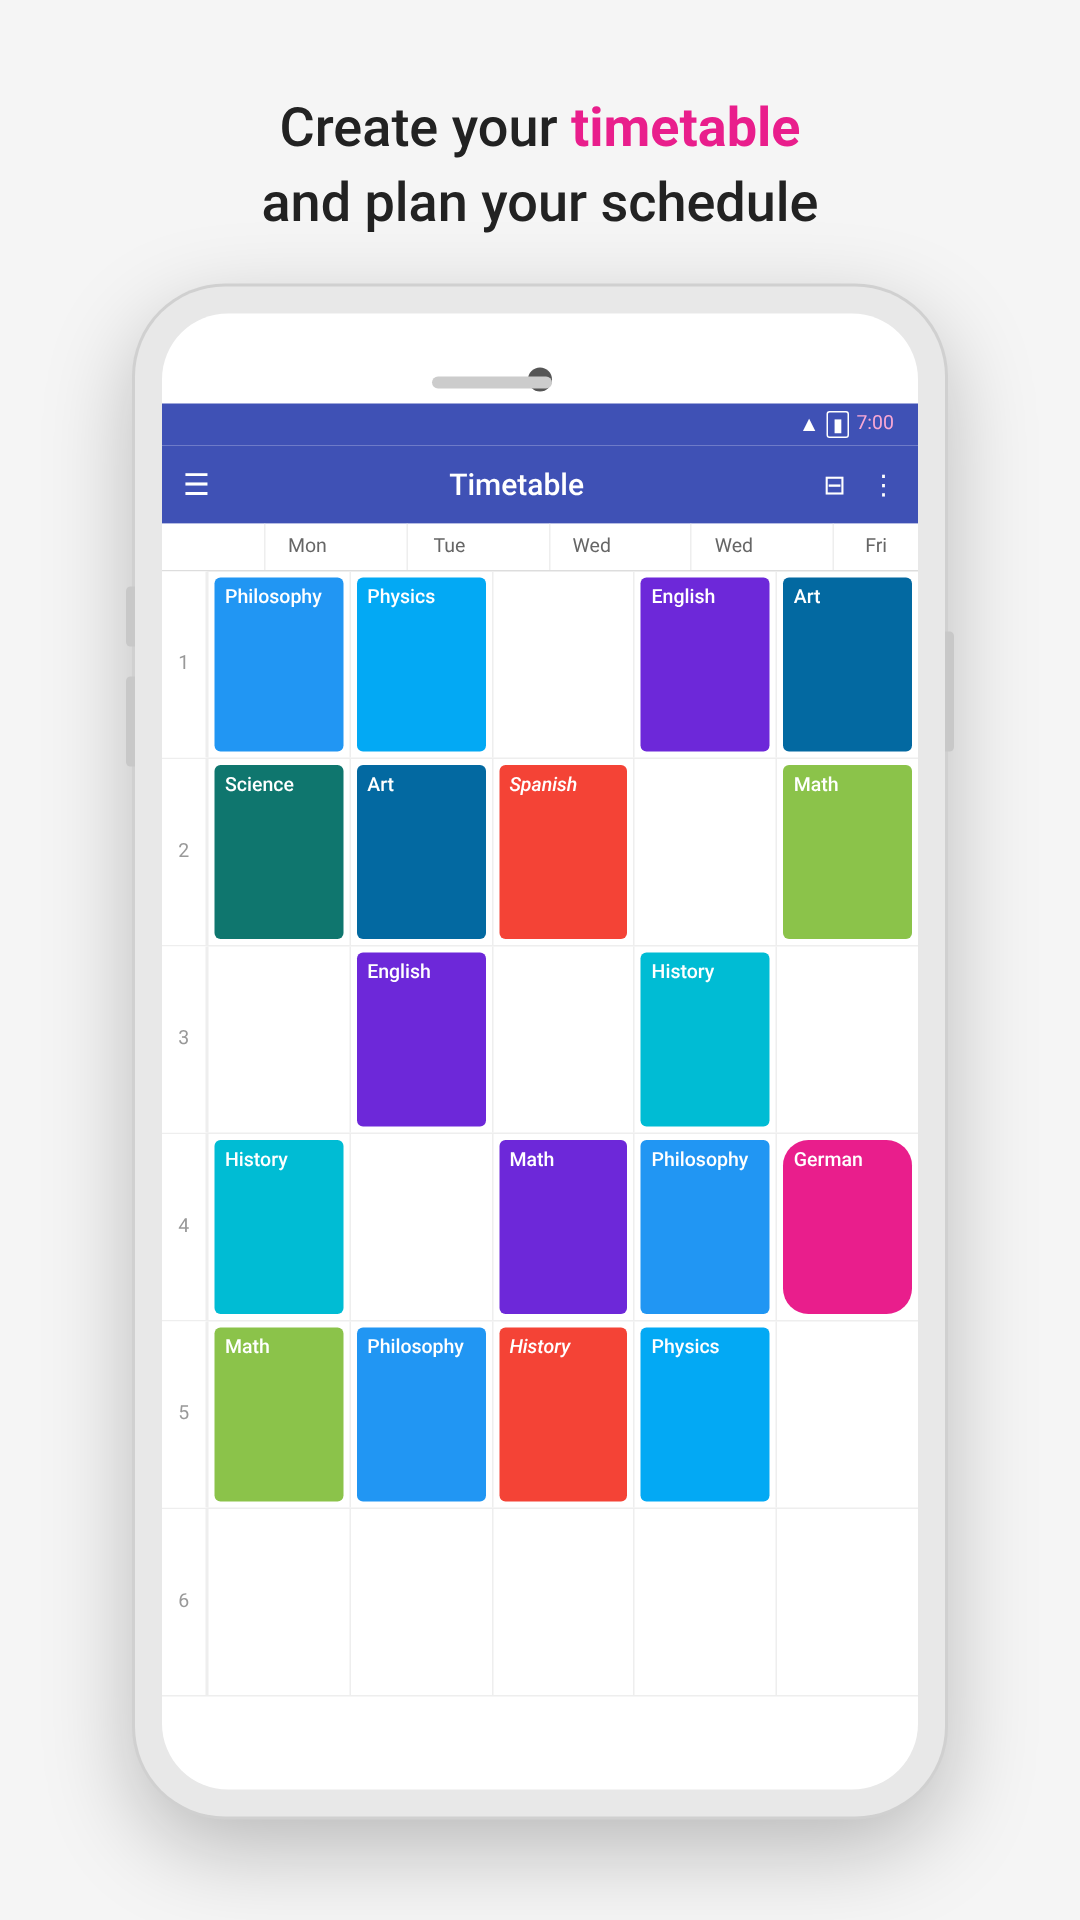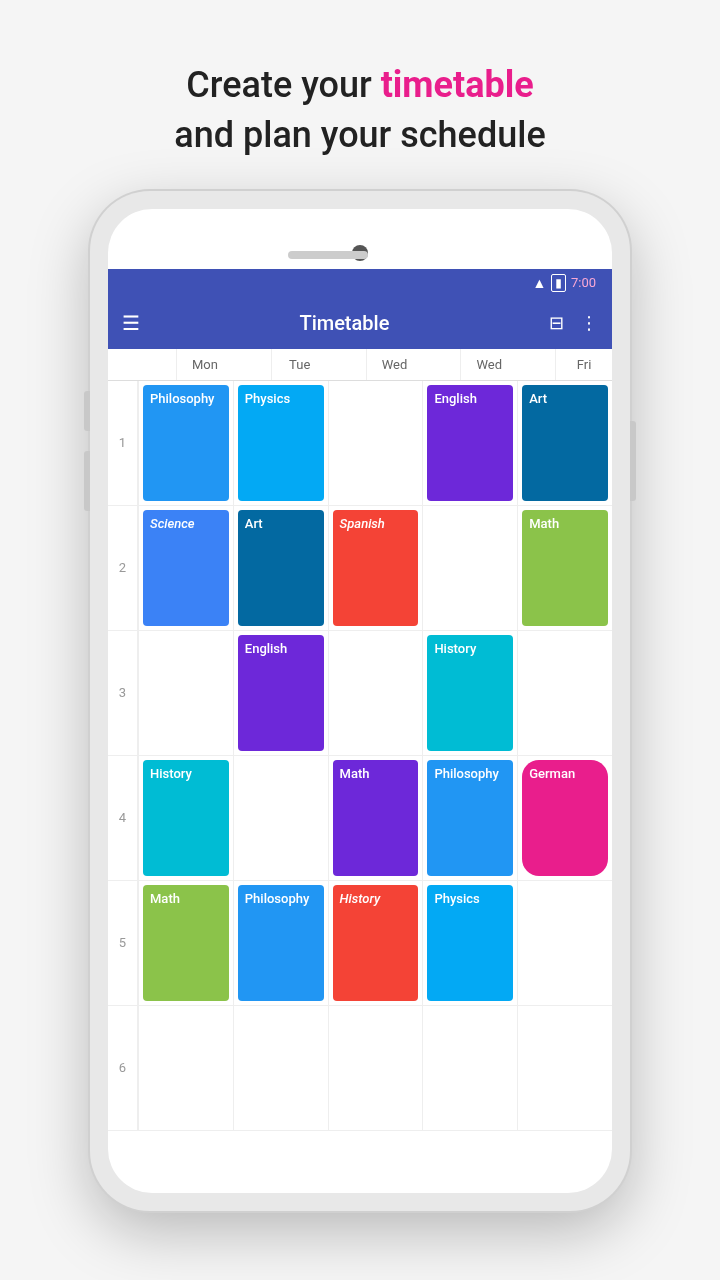--- a/index.html
+++ b/index.html
@@ -252,21 +252,21 @@
     .empty-block {
       width: 100%;
       height: 100%;
     }
 
     
     .blue { background-color: #2196f3; }
     .light-blue { background-color: #03a9f4; }
     .orange { background-color: #0369a1; }
     .red-orange { background-color: #f44336; font-style: italic; }
-    .teal { background-color: #3b82f6; font-style: italic; }
+    .teal { background-color: #0f766e; }
     .green { background-color: #8bc34a; }
     .yellow { background-color: #6d28d9; }
     .pink { background-color: #e91e8c; border-radius: 17px; }
     .cyan { background-color: #00bcd4; }
   </style>
 </head>
 <body>
 
 <div class="headline">
   <div>

